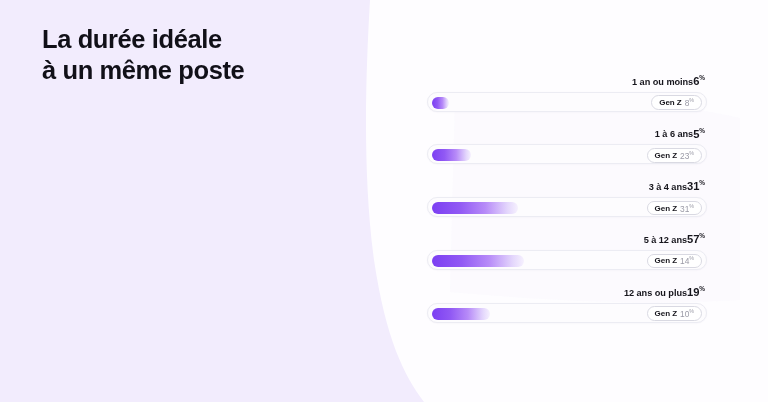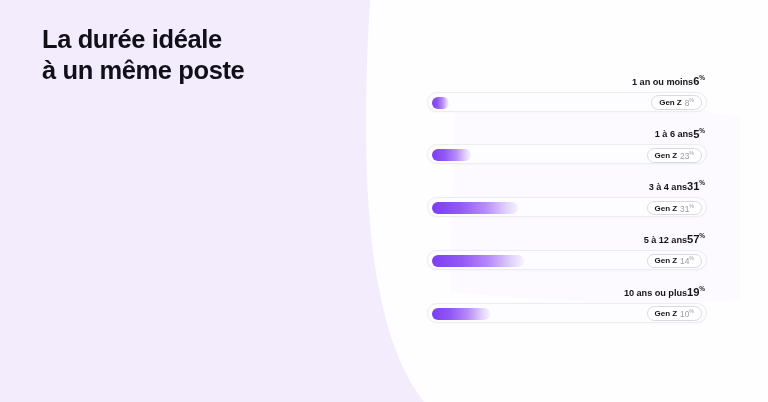--- a/index.html
+++ b/index.html
@@ -200,21 +200,21 @@
         <div class="fill" style="width:33%"></div>
         <div class="genz">
           <span class="genz-label">Gen Z</span>
           <span class="genz-value"><span>14</span><span class="pct">%</span></span>
         </div>
       </div>
     </div>
 
     <div class="row">
       <div class="row-head">
-        <span class="row-label">10 ans ou plus</span>
+        <span class="row-label">12 ans ou plus</span>
         <span class="row-value"><span>19</span><span class="pct">%</span></span>
       </div>
       <div class="track">
         <div class="fill" style="width:21%"></div>
         <div class="genz">
           <span class="genz-label">Gen Z</span>
           <span class="genz-value"><span>10</span><span class="pct">%</span></span>
         </div>
       </div>
     </div>

